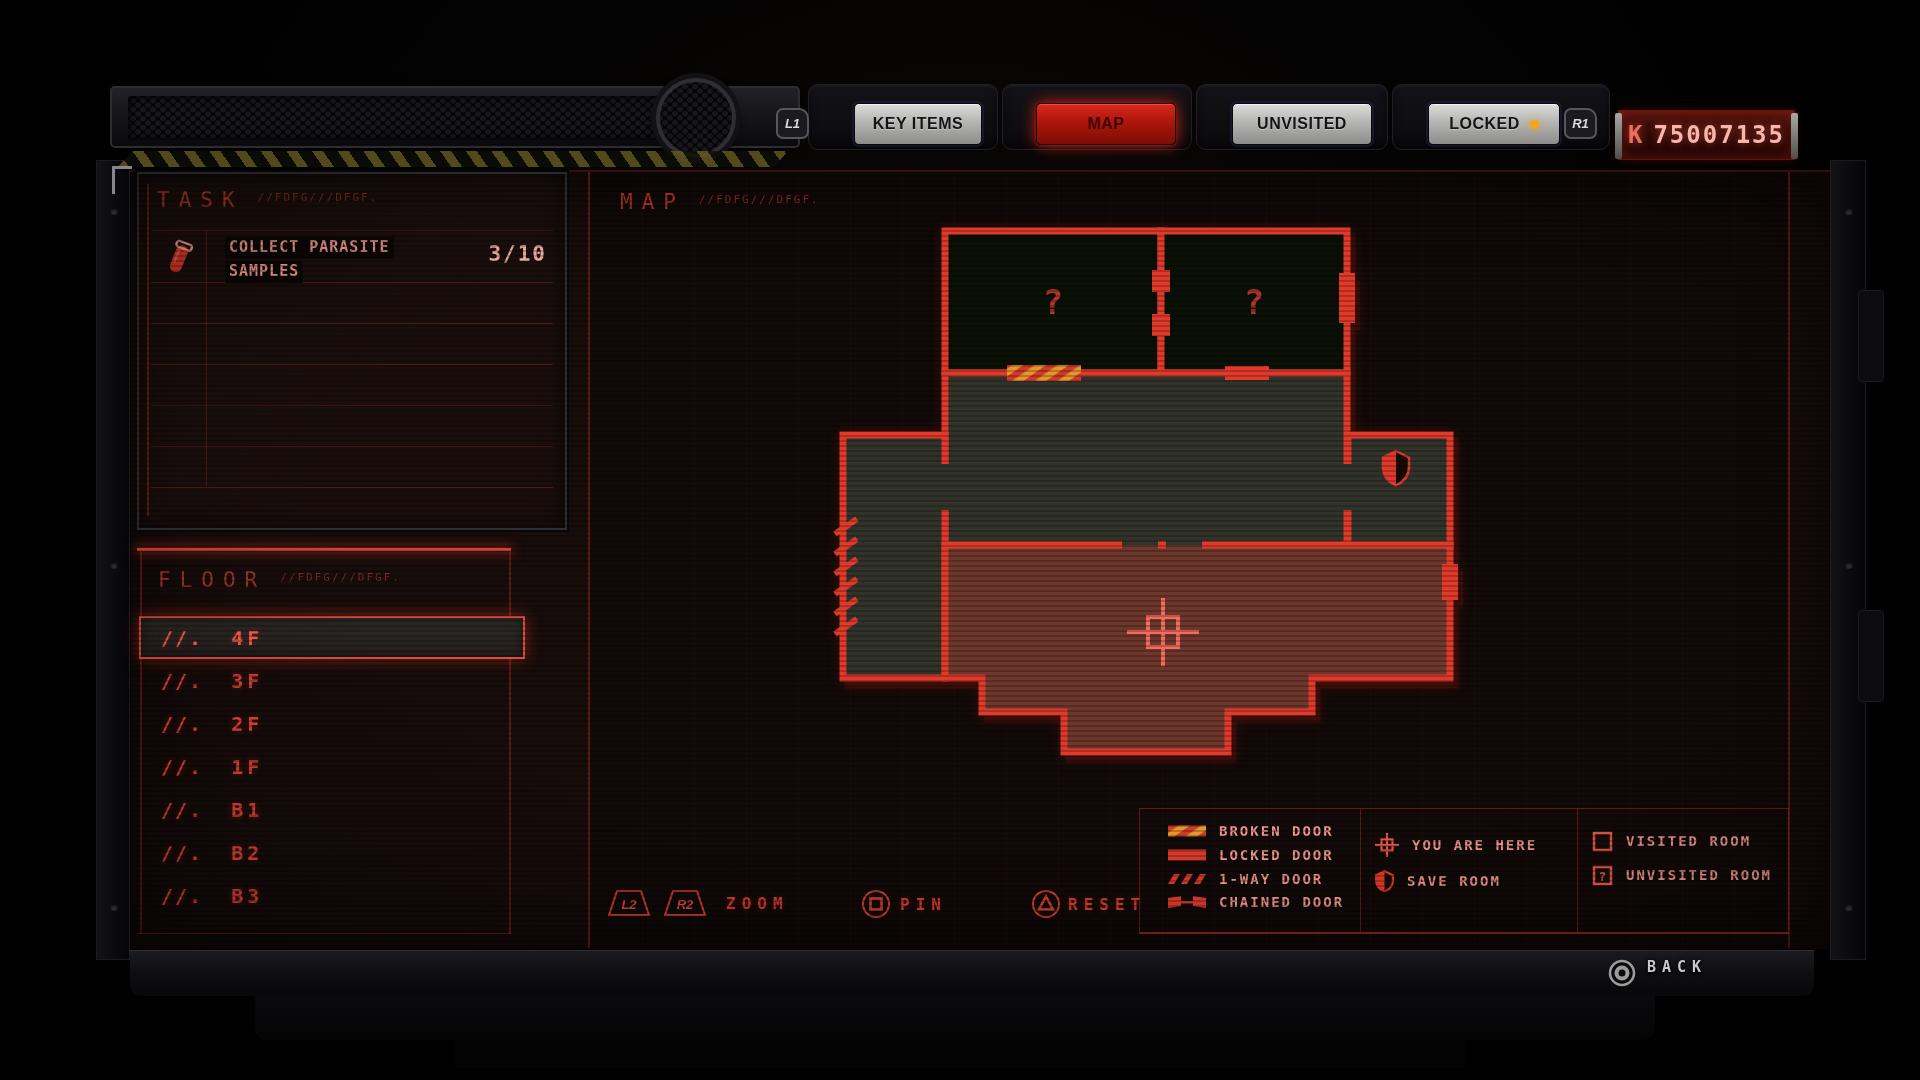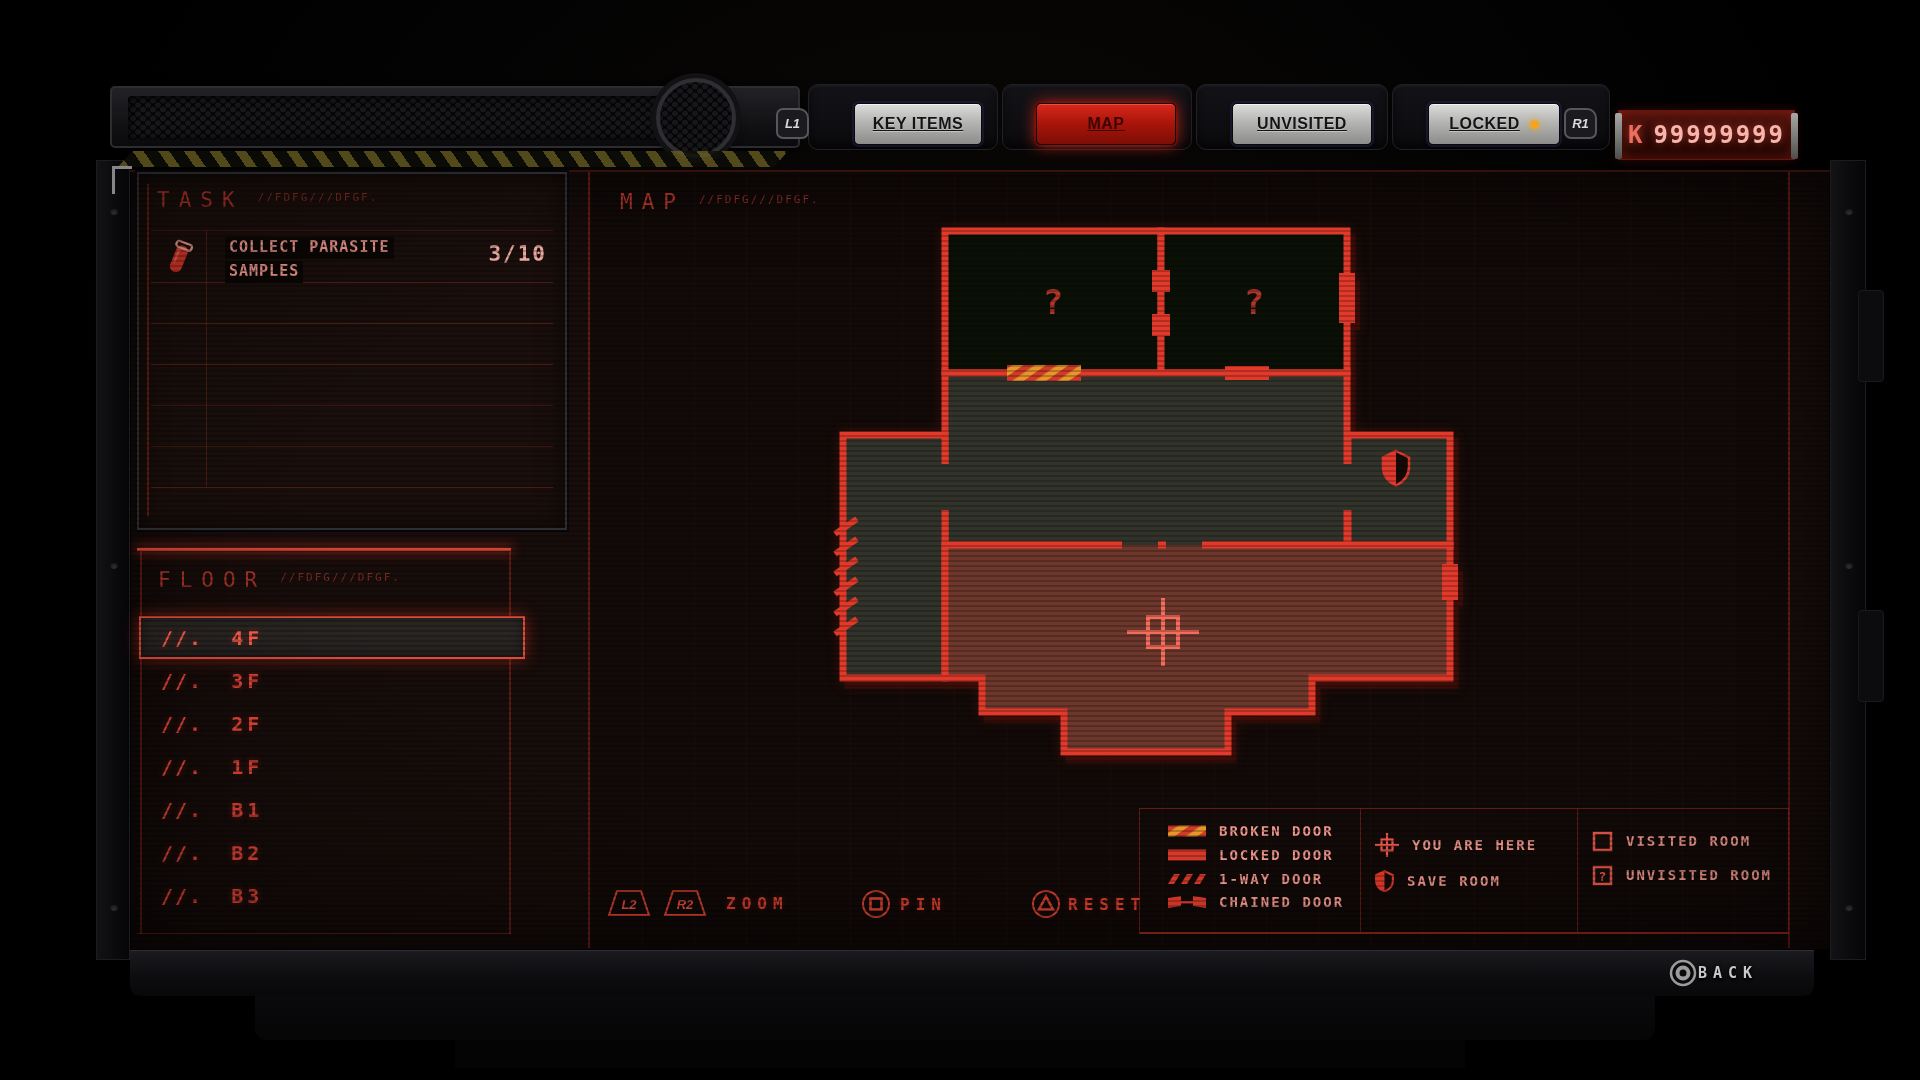--- a/index.html
+++ b/index.html
@@ -30,21 +30,21 @@
   .hazard-strip { left:118px; top:151px; width:670px; height:16px; opacity:.75;
     background:repeating-linear-gradient(55deg,#6d6122 0 9px,#0d0d08 9px 21px);
     clip-path:polygon(14px 0,100% 0,calc(100% - 14px) 100%,0 100%); }
 
   
   .tab-cell { top:84px; height:66px; background:linear-gradient(180deg,#131317,#0b0b0e); border:1px solid #202026; border-radius:10px; box-shadow:inset 0 2px 2px rgba(255,255,255,.04), inset 0 -6px 8px rgba(0,0,0,.55); }
   .tab-btn { top:103px; height:42px; border-radius:5px; display:flex; align-items:center; justify-content:center;
     font-family:"Liberation Sans",sans-serif; font-weight:700; font-size:16px; letter-spacing:.5px; color:#141417;
     background:linear-gradient(#dcdcda,#b5b5b3 45%,#8c8c8a); border:1px solid #08080e;
     box-shadow:0 0 0 2px rgba(35,35,70,.55), 0 2px 5px rgba(0,0,0,.7), inset 0 1px 0 #f2f2f0; cursor:pointer;
-    text-shadow:0 1px 0 rgba(255,255,255,.35);text-decoration:underline; }
+    text-shadow:0 1px 0 rgba(255,255,255,.35); }
   .tab-btn.active { background:linear-gradient(#d8281c,#a81409 50%,#7c0e06); color:#3c0504;
     box-shadow:0 0 16px rgba(255,45,25,.75), 0 0 0 2px #3a0502, inset 0 1px 0 rgba(255,120,100,.5); text-shadow:none; }
   .shoulder { top:108px; width:33px; height:31px; background:#1b1b1f; border:2px solid #56565c; border-radius:7px 10px 7px 7px;
     display:flex; align-items:center; justify-content:center; font-style:italic; font-weight:700; font-size:13px; color:#d9d9db;
     font-family:"Liberation Sans",sans-serif; }
   .notif-dot { width:9px; height:9px; border-radius:50%; background:#f4a51e; box-shadow:0 0 7px rgba(244,165,30,.8); margin-left:10px; }
 
   .currency { left:1618px; top:110px; width:177px; height:50px; background:linear-gradient(180deg,#4c130d,#2b0905 55%,#1b0503);
     border:1px solid #601710; box-shadow:inset 0 0 16px rgba(235,45,25,.35), 0 0 10px rgba(150,20,10,.35);
     display:flex; align-items:center; justify-content:center; gap:11px; }
@@ -171,21 +171,21 @@
   <button class="abs tab-btn" style="left:1428px;width:132px;">
     <span>LOCKED</span>
     <span class="notif-dot"></span>
   </button>
   <div class="abs shoulder" style="left:1564px;">
       <span>R1</span>
     </div>
 
   <div class="abs currency">
     <span class="cur-k">K</span>
-    <span class="cur-amt">99999999</span>
+    <span class="cur-amt">75007135</span>
   </div>
 
   <div class="abs main-panel"></div>
   <div class="abs main-topline"></div>
   <div class="abs map-bg"></div>
   <div class="abs vline map-left-line"></div>
   <div class="abs vline map-right-line"></div>
   <div class="abs corner-bracket"></div>
 
   <section class="abs task-panel">
@@ -393,21 +393,21 @@
 
   <div class="abs" style="left:1030px;top:888px;display:flex;align-items:center;gap:6px;">
     <svg width="32" height="32" fill="none" stroke="#c73b2c">
       <circle cx="16" cy="16" r="13" stroke-width="2"></circle>
       <path d="M16 8.5 L23 21.5 H9 Z" stroke-width="2.6"></path>
     </svg>
     <span class="ctl-label">RESET</span>
   </div>
 
   <div class="abs bottom-bar"></div>
-  <div class="abs" style="left:1668px;top:958px;display:flex;align-items:center;z-index:5;">
+  <div class="abs" style="left:1607px;top:958px;display:flex;align-items:flex-start;gap:10px;z-index:5;">
     <svg width="30" height="30" fill="none" stroke="#9c9c9c">
       <circle cx="15" cy="15" r="12" stroke-width="2.5" fill="#0a0a0a"></circle>
       <circle cx="15" cy="15" r="5.5" stroke-width="4"></circle>
     </svg>
     <span class="back-label">BACK</span>
   </div>
 
   <div class="abs panel-vignette"></div>
   <div class="abs scanlines"></div>
 </div>

